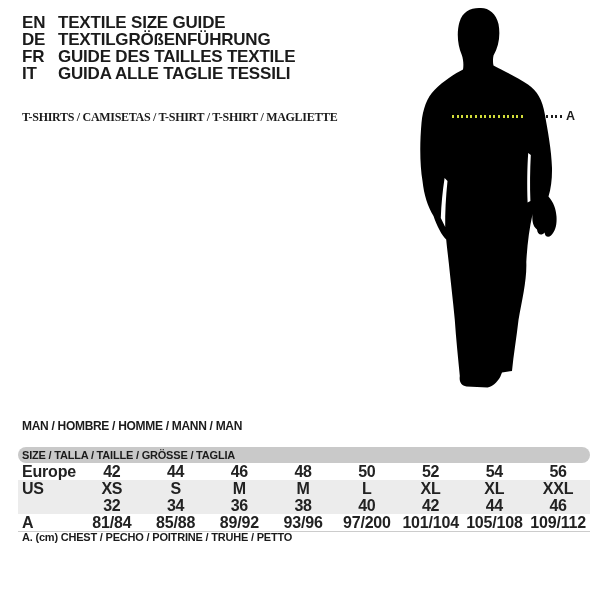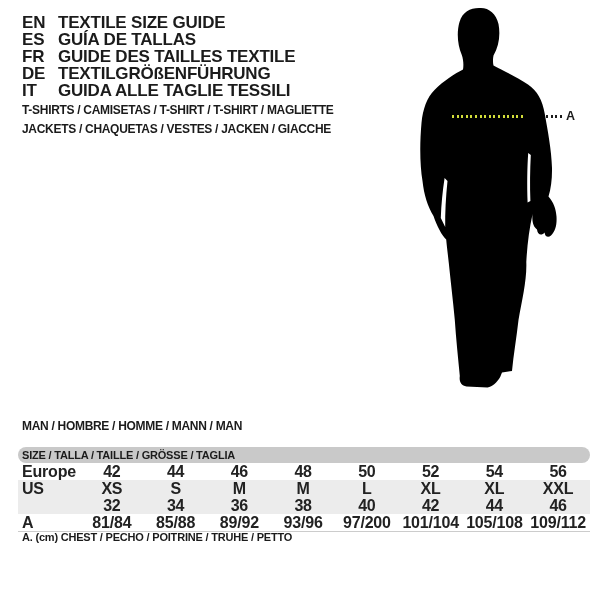--- a/index.html
+++ b/index.html
@@ -6,21 +6,21 @@
   body{width:600px;height:600px;font-family:"Liberation Sans","DejaVu Sans",sans-serif;color:#1b1b1b;}
   .page{position:relative;width:600px;height:600px;background:#fff;overflow:hidden;}
 
   
   .lang-list{position:absolute;left:22px;top:14px;}
   .lang-row{display:flex;line-height:17px;font-size:17px;font-weight:700;letter-spacing:-0.2px;}
   .lang-code{width:36px;}
   .lang-name{white-space:nowrap;}
 
   
-  .cats{position:absolute;left:22px;top:101px;}
+  .cats{position:absolute;left:22px;top:108px;font-family:Liberation Serif, serif;}
   .cat-line{font-size:12px;font-weight:700;line-height:19px;letter-spacing:-0.3px;white-space:nowrap;}
 
   
   .figure{position:absolute;left:400px;top:5px;width:185px;height:390px;}
   .dash-yellow{position:absolute;left:452px;top:115px;width:71px;height:3px;
     background:repeating-linear-gradient(to right,#d2dd3a 0,#d2dd3a 2px,transparent 2px,transparent 4.6px);}
   .dash-black{position:absolute;left:546px;top:115px;width:17px;height:3px;
     background:repeating-linear-gradient(to right,#1b1b1b 0,#1b1b1b 2px,transparent 2px,transparent 4.6px);}
   .measure-a{position:absolute;left:566px;top:109px;font-size:12.5px;font-weight:700;}
 
@@ -43,40 +43,35 @@
 <body>
 
 <div class="page">
 
   <div class="lang-list">
     <div class="lang-row">
       <span class="lang-code">EN</span>
       <span class="lang-name">TEXTILE SIZE GUIDE</span>
     </div>
     <div class="lang-row">
-      <span class="lang-code">ES</span>
-      <span class="lang-name">GUÍA DE TALLAS</span>
+      <span class="lang-code">DE</span>
+      <span class="lang-name">TEXTILGRÖßENFÜHRUNG</span>
     </div>
     <div class="lang-row">
       <span class="lang-code">FR</span>
       <span class="lang-name">GUIDE DES TAILLES TEXTILE</span>
-    </div>
-    <div class="lang-row">
-      <span class="lang-code">DE</span>
-      <span class="lang-name">TEXTILGRÖßENFÜHRUNG</span>
     </div>
     <div class="lang-row">
       <span class="lang-code">IT</span>
       <span class="lang-name">GUIDA ALLE TAGLIE TESSILI</span>
     </div>
   </div>
 
   <div class="cats">
     <div class="cat-line">T-SHIRTS / CAMISETAS / T-SHIRT / T-SHIRT / MAGLIETTE</div>
-    <div class="cat-line">JACKETS / CHAQUETAS / VESTES / JACKEN / GIACCHE</div>
   </div>
 
   <svg class="figure" viewBox="0 0 185 390" xmlns="http://www.w3.org/2000/svg" aria-hidden="true">
     <path fill="#000000" d="
       M 79 3
       C 88 2 96 8 98.5 19
       C 100.5 30 99 41 93.5 50.5
       C 92.8 54 92.8 57.5 93.5 60.5
       C 103 65.5 117 72 128 79.5
       C 137 85.5 142.5 95 144.8 109

